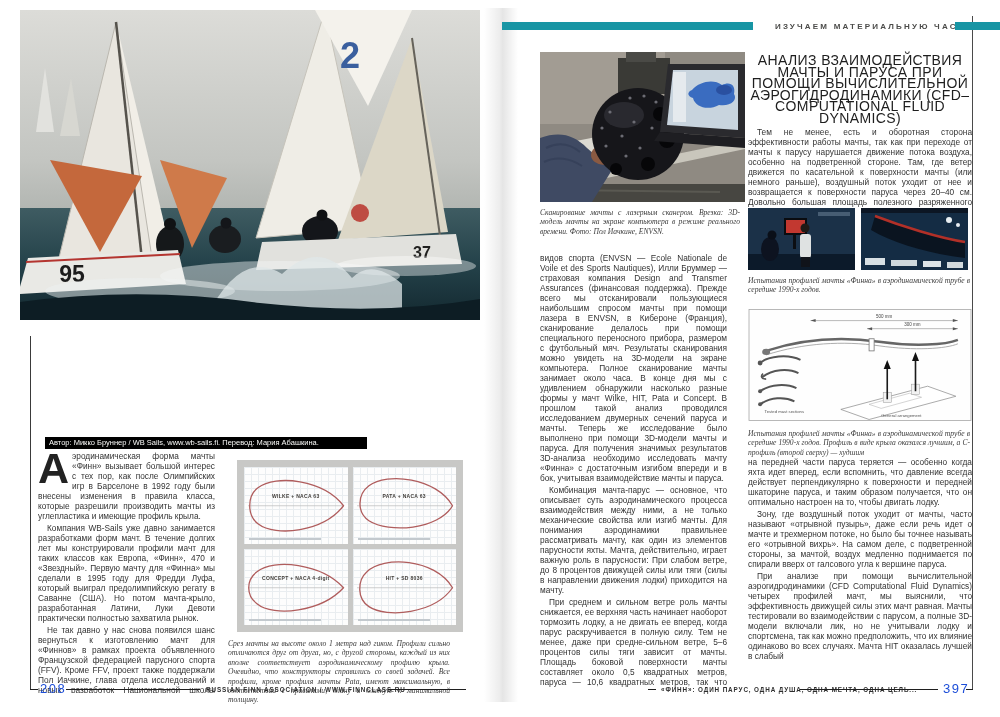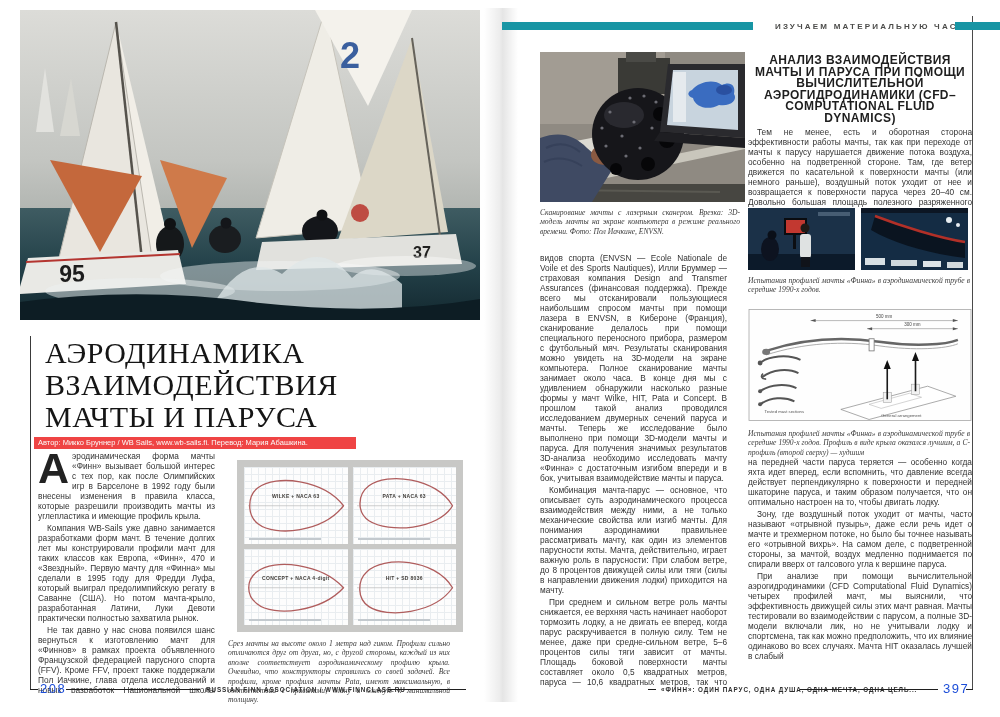--- a/index.html
+++ b/index.html
@@ -12,21 +12,21 @@
   .gutter{left:484px;top:8px;width:34px;height:694px;
           background:linear-gradient(90deg,rgba(0,0,0,0) 0%,rgba(0,0,0,0.07) 45%,rgba(0,0,0,0.10) 55%,rgba(0,0,0,0) 100%);}
   .teal-bar{height:8px;}
   .section-label{font-size:8px;font-weight:bold;letter-spacing:2.2px;color:#4c4c4a;white-space:nowrap;}
 
   
   .hero{left:20px;top:10px;width:460px;height:310px;overflow:hidden;background:#c9ccc8;}
   .hero svg{display:block;width:100%;height:100%;}
   .title{left:45px;top:337px;width:330px;font-family:"Liberation Serif",serif;
          font-size:30px;line-height:32px;letter-spacing:0.5px;color:#151515;font-weight:normal;}
-  .byline{left:34px;top:437px;width:314px;background:#ef4444;color:#fbfbf9;
+  .byline{left:45px;top:437px;width:314px;background:#000000;color:#fbfbf9;
           font-size:7.5px;line-height:12px;padding:0 4px;white-space:nowrap;overflow:hidden;}
   .bodytext{font-size:8.3px;line-height:10px;text-align:justify;color:#333;}
   .bodytext p{margin:0 0 2px 0;}
   .bodytext p.ind{text-indent:9px;}
   .col-l1{left:38px;top:451px;width:177px;height:242px;overflow:hidden;}
   .dropcap{float:left;font-size:43px;line-height:33px;font-weight:bold;color:#222;
            margin:1px 3px 0 0;font-family:"Liberation Sans",sans-serif;}
 
   .figbox{left:237px;top:460px;width:226px;height:172px;background:#c8c8c6;
           display:grid;grid-template-columns:1fr 1fr;grid-template-rows:1fr 1fr;gap:5px;padding:7px;box-sizing:border-box;}
@@ -44,21 +44,21 @@
   
   .pagenum{font-size:13px;letter-spacing:1.5px;color:#1d4ed8;}
   .fline{border-top:1.6px solid #1f1f1f;}
   .ftext{font-size:6.3px;font-weight:bold;letter-spacing:0.9px;color:#2d2d2d;white-space:nowrap;}
 
   
   .photo{overflow:hidden;}
   .photo svg{display:block;width:100%;height:100%;}
   .col-r1{left:540px;top:253px;width:187px;height:434px;overflow:hidden;}
   .col-r2{left:748px;top:55px;width:224px;}
-  .sidebar-title{font-size:12px;font-weight:bold;line-height:11.5px;text-align:center;
+  .sidebar-title{font-size:14px;font-weight:normal;line-height:11.5px;text-align:center;
                  color:#1e1e1e;letter-spacing:0.4px;}
   .techbox{left:748px;top:308px;width:224px;height:114px;background:#fff;}
   .techbox svg{display:block;width:100%;height:100%;}
 </style>
 </head>
 <body>
 
 <div id="canvas">
 
   <div class="abs hero photo">
@@ -104,25 +104,20 @@
       <ellipse cx="120" cy="281" rx="95" ry="13" fill="#eef2f2" opacity="0.5"></ellipse>
       <ellipse cx="260" cy="266" rx="120" ry="15" fill="#f4f7f7" opacity="0.45"></ellipse>
       <ellipse cx="386" cy="256" rx="70" ry="10" fill="#ffffff" opacity="0.4"></ellipse>
       <path d="M185,310 Q220,238 262,264 Q300,228 332,268 Q352,248 382,274 L382,310 Z" fill="#dfe7e8" opacity="0.75"></path>
       <path d="M0,292 Q120,276 240,293 Q360,306 460,289 L460,310 L0,310 Z" fill="#0d1d24"></path>
     </svg>
   </div>
 
   <div class="abs vrule" style="left:30px;top:336px;height:353px;"></div>
 
-  <div class="abs title">
-    <div>АЭРОДИНАМИКА</div>
-    <div>ВЗАИМОДЕЙСТВИЯ</div>
-    <div>МАЧТЫ И ПАРУСА</div>
-  </div>
 
   <div class="abs byline">Автор: Микко Бруннер / WB Sails, www.wb-sails.fi. Перевод: Мария Абашкина.</div>
 
   <div class="abs col-l1 bodytext">
     <p><span class="dropcap">А</span><span>эродинамическая форма мачты «Финн» вызывает большой интерес с тех пор, как после Олимпийских игр в Барселоне в 1992 году были внесены изменения в правила класса, которые разрешили производить мачты из углепластика и имеющие профиль крыла.</span></p>
     <p class="ind">Компания WB-Sails уже давно занимается разработками форм мачт. В течение долгих лет мы конструировали профили мачт для таких классов как Европа, «Финн», 470 и «Звездный». Первую мачту для «Финна» мы сделали в 1995 году для Фредди Луфа, который выиграл предолимпийскую регату в Саванне (США). Но потом мачта-крыло, разработанная Латини, Луки Девоти практически полностью захватила рынок.</p>
     <p class="ind">Не так давно у нас снова появился шанс вернуться к изготовлению мачт для «Финнов» в рамках проекта объявленного Французской федерацией парусного спорта (FFV). Кроме FFV, проект также поддержали Пол Иачкине, глава отдела исследований и новых разработок Национальной школы парусных и водных</p>
   </div>
 
   <div class="abs figbox">

